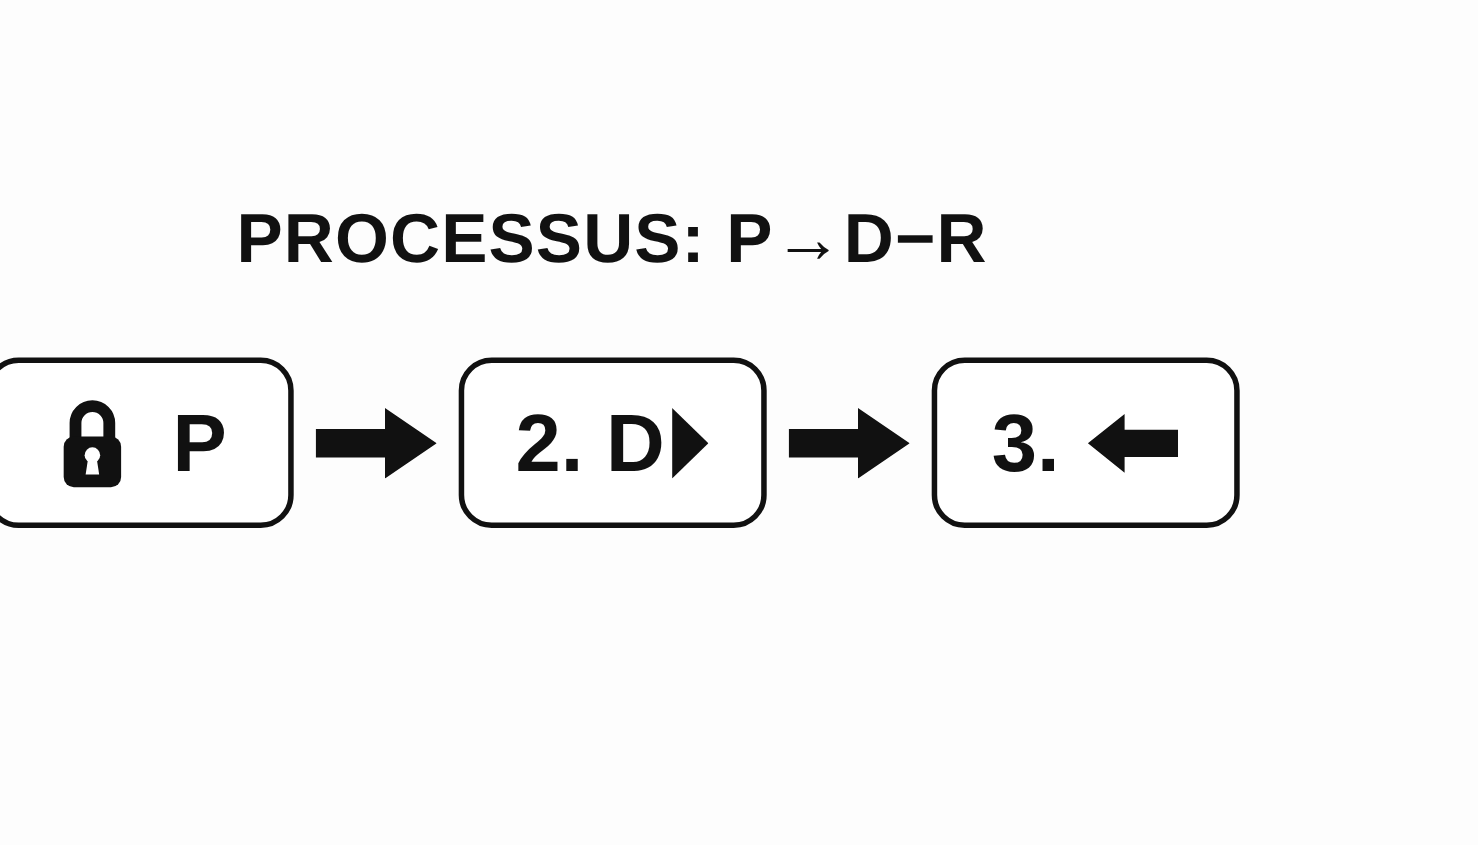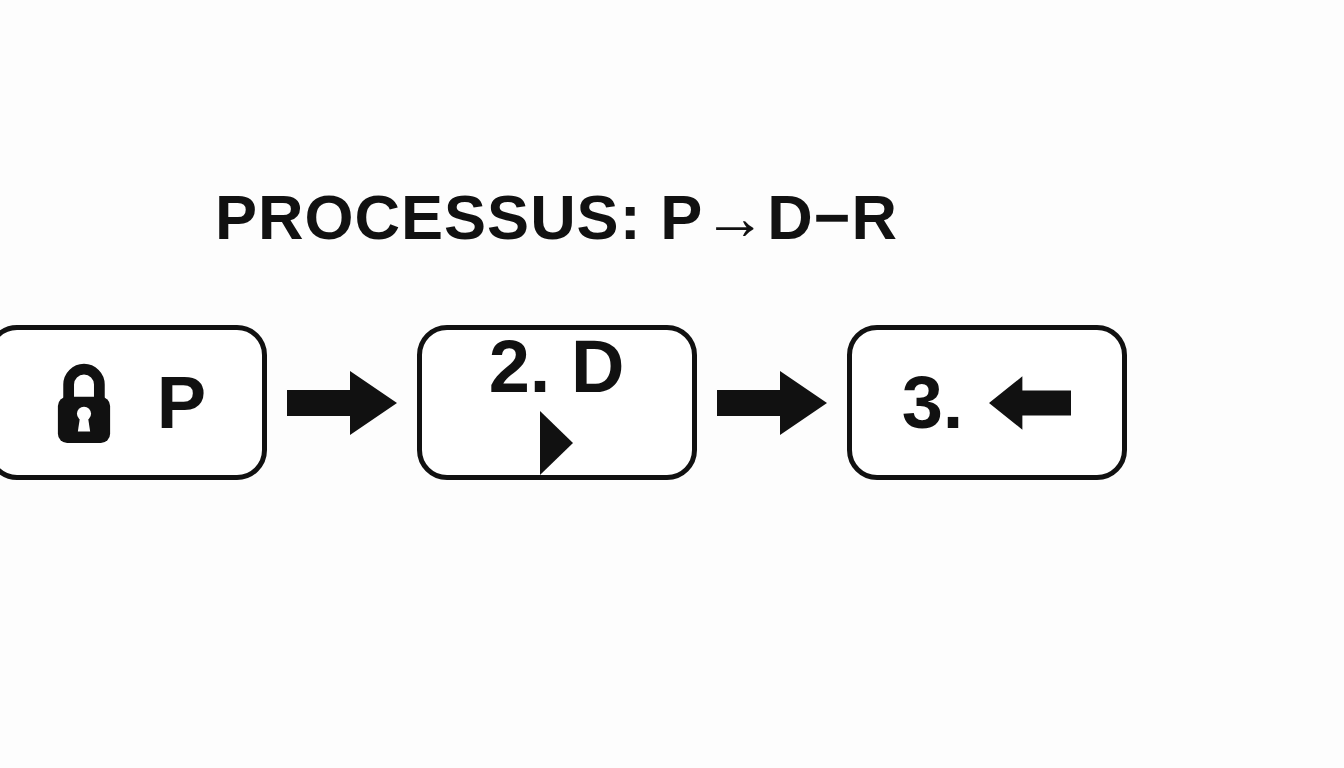--- a/index.html
+++ b/index.html
@@ -48,21 +48,21 @@
     justify-content: center;
     flex: 0 0 auto;
   }
   .box .label {
     font-size: 74px;
     font-weight: 700;
     line-height: 1;
     white-space: pre;
   }
   .box-1 { gap: 36px; }
-  .box-2 { gap: 7px; flex-direction: column; }
+  .box-2 { gap: 7px; }
   .box-3 { gap: 26px; }
   .connector {
     width: 150px;
     flex: 0 0 auto;
     display: flex;
     align-items: center;
     justify-content: center;
   }
   .icon { display: inline-flex; line-height: 0; }
   .icon svg { display: block; }

